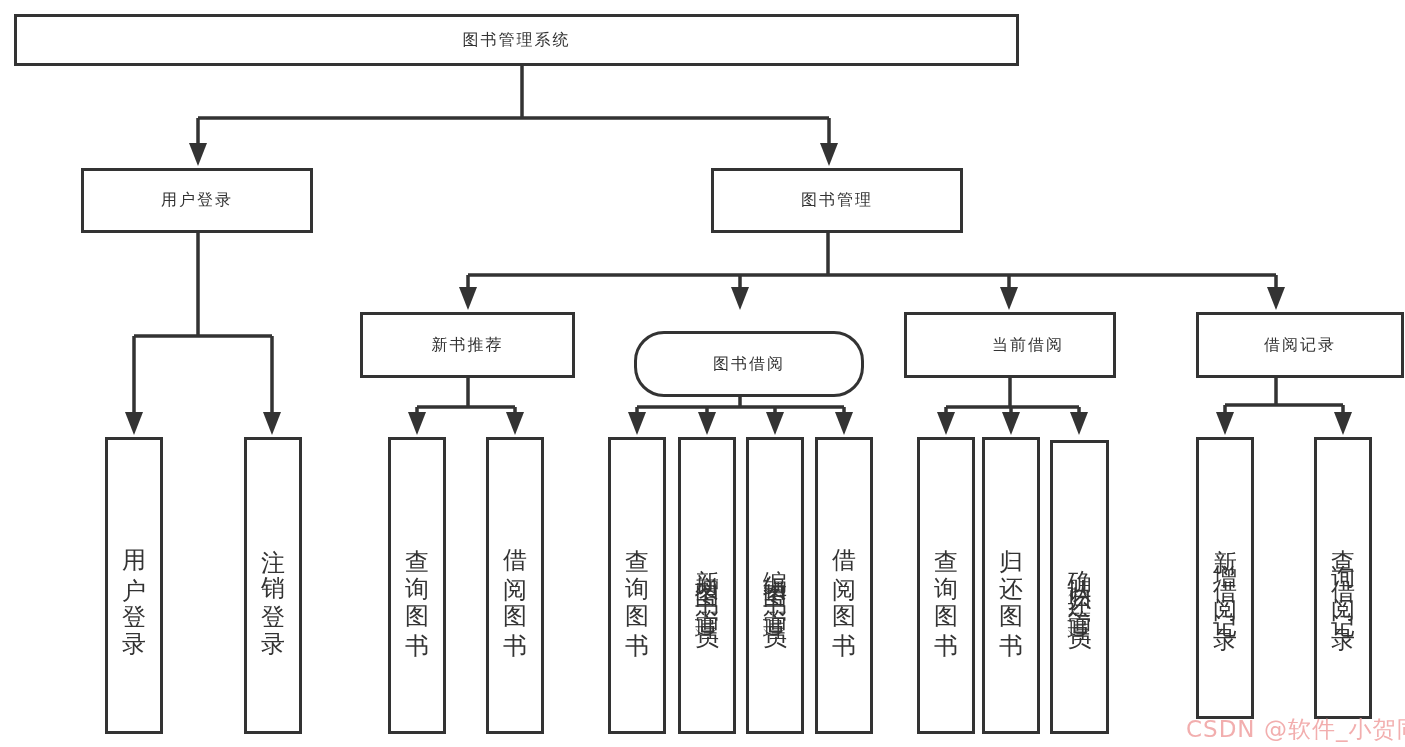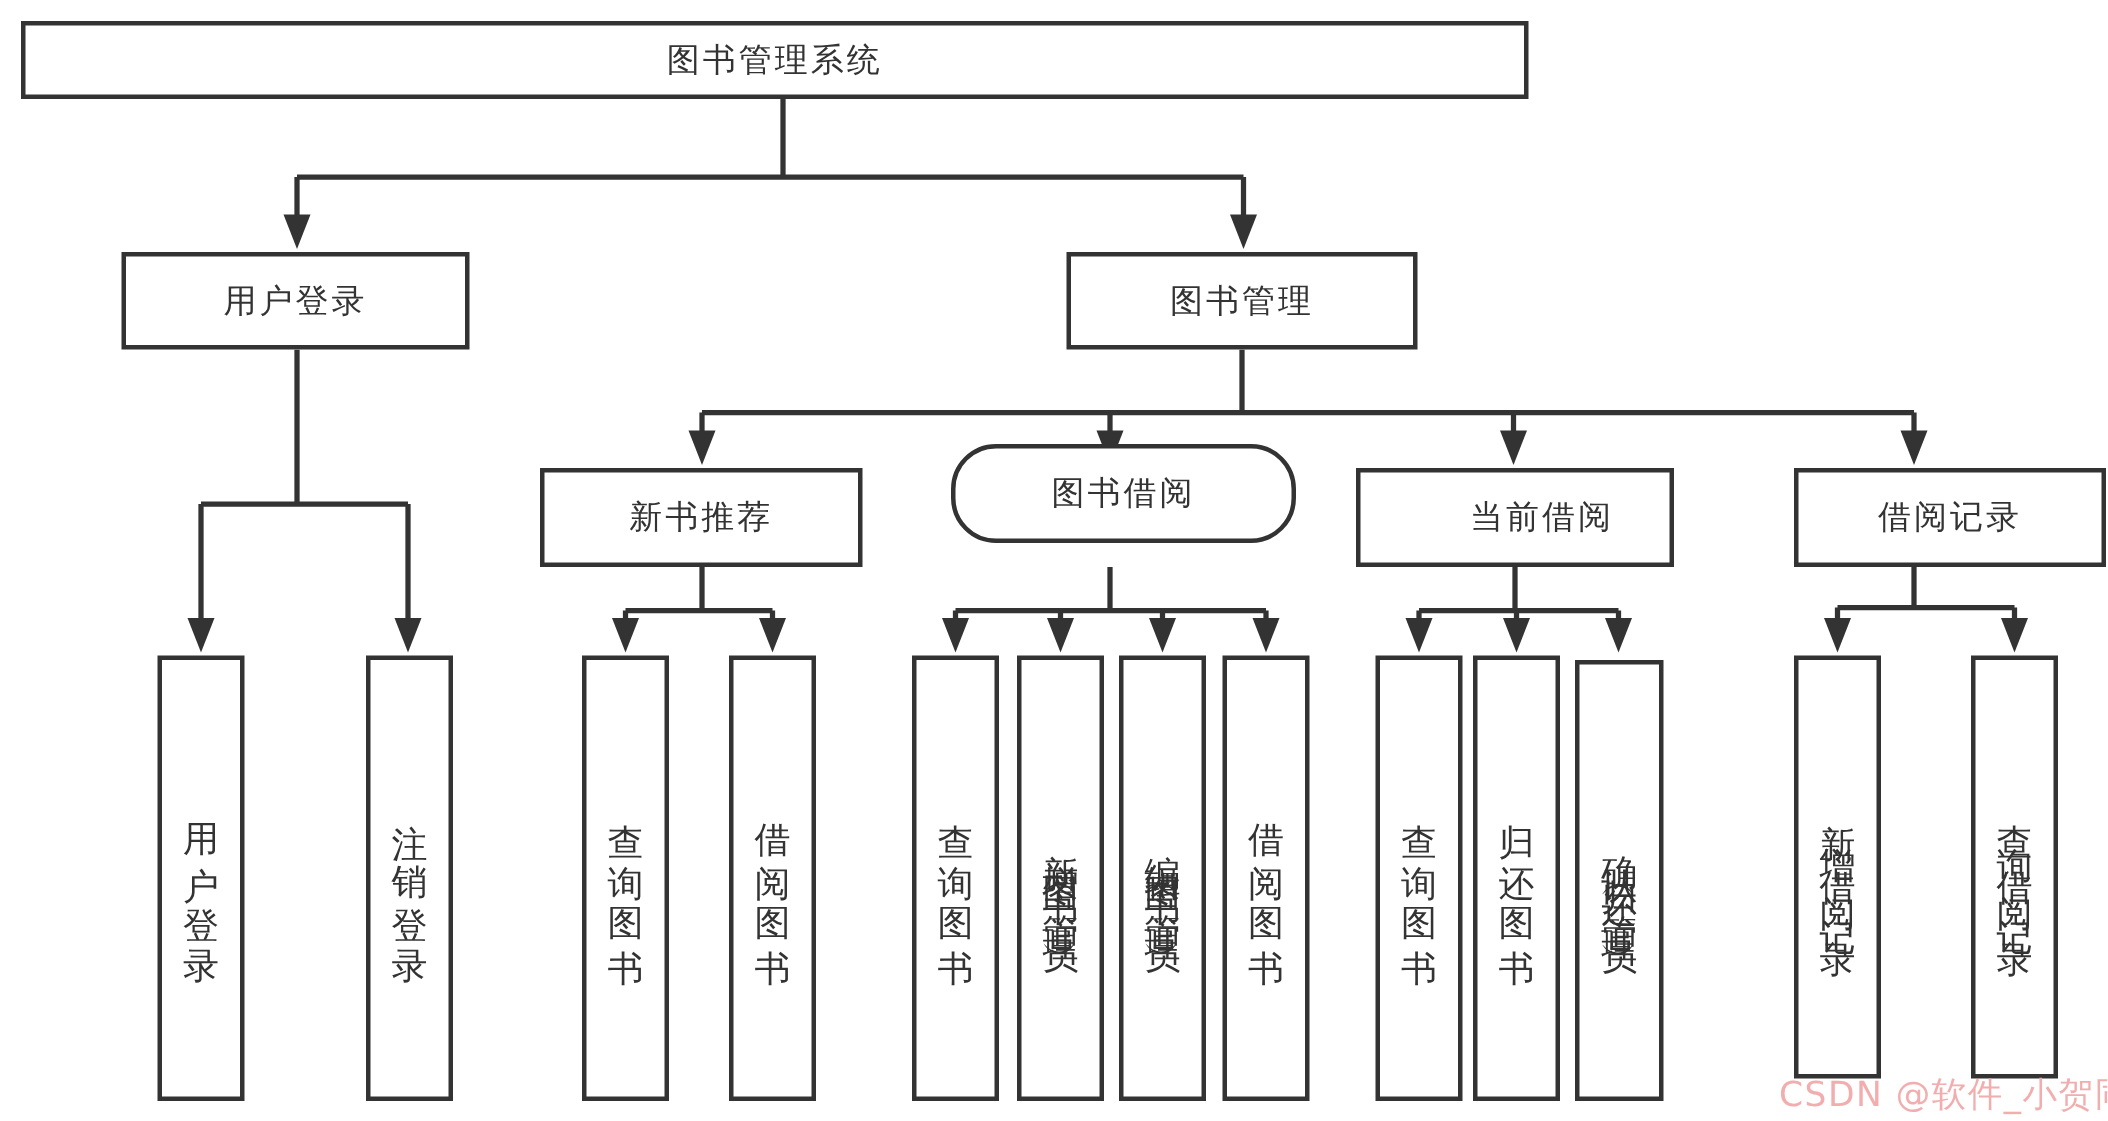--- a/index.html
+++ b/index.html
@@ -12,21 +12,21 @@
   }
   #connectors{position:absolute;left:0;top:0;width:1405px;height:747px;}
   .node{
     position:absolute;
     box-sizing:border-box;
     border:3px solid #333333;
     background:#ffffff;
     display:flex;align-items:center;justify-content:center;
     color:#333333;
   }
-  .hbox{font-size:22px;letter-spacing:2px;}
+  .hbox{font-size:16px;letter-spacing:2px;}
   .vbox{padding:6px 0;}
   .vtext{
     writing-mode:vertical-rl;
     text-orientation:mixed;
     font-size:24px;
     line-height:1;
     color:#333333;
   }
   .watermark{
     position:absolute;
@@ -76,28 +76,28 @@
     </g>
   </svg>
 
   <div class="node hbox" style="left:14px;top:14px;width:1005px;height:52px;">
     <span>图书管理系统</span>
   </div>
 
   <div class="node hbox" style="left:81px;top:168px;width:232px;height:65px;">
     <span>用户登录</span>
   </div>
-  <div class="node hbox" style="left:711px;top:168px;width:234px;height:65px;">
+  <div class="node hbox" style="left:711px;top:168px;width:252px;height:65px;">
     <span>图书管理</span>
   </div>
 
   <div class="node hbox" style="left:360px;top:312px;width:215px;height:66px;">
     <span>新书推荐</span>
   </div>
-  <div class="node hbox" style="left:634px;top:296px;width:230px;height:66px;border-radius:30px;">
+  <div class="node hbox" style="left:634px;top:331px;width:230px;height:66px;border-radius:30px;">
     <span>图书借阅</span>
   </div>
   <div class="node hbox" style="left:904px;top:312px;width:212px;height:66px;padding-left:36px;">
     <span>当前借阅</span>
   </div>
   <div class="node hbox" style="left:1172px;top:312px;width:208px;height:66px;margin-left:24px;">
     <span>借阅记录</span>
   </div>
 
   <div class="node vbox" style="left:105px;top:437px;width:58px;height:297px;">

